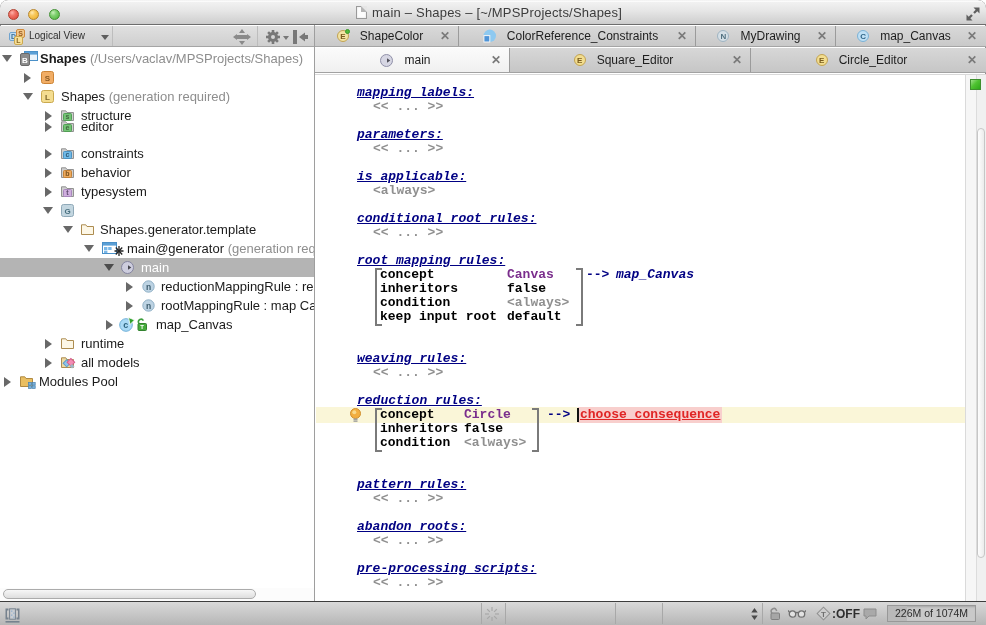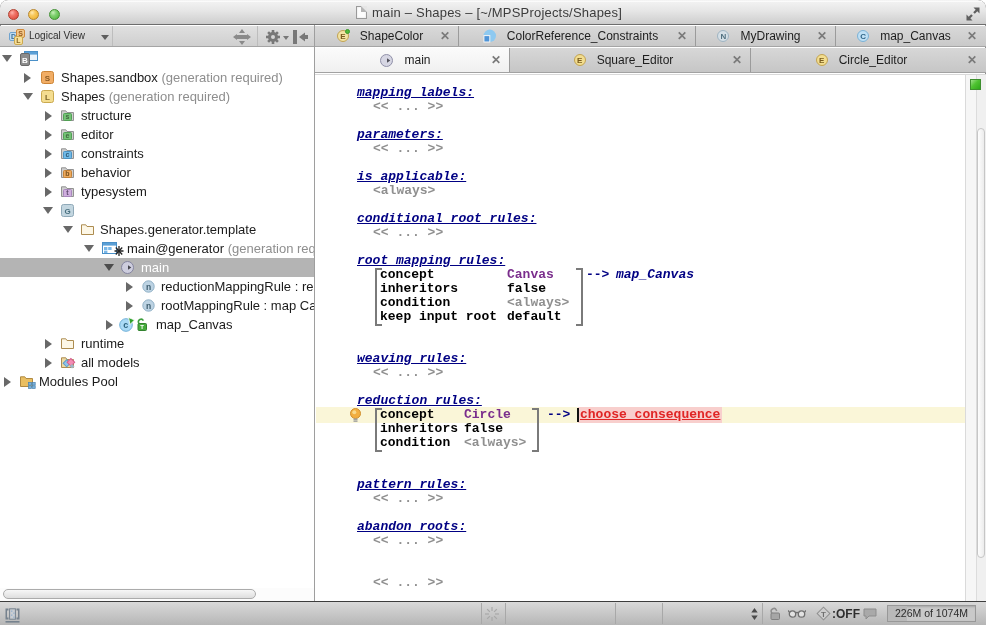--- a/index.html
+++ b/index.html
@@ -189,47 +189,47 @@
 
   <div id="treepanel">
     <div class="trow" style="top:2px">
       <span class="ar d" style="left:2px"></span>
       <svg class="ticon" style="left:20px;top:2px" width="18" height="15" viewBox="0 0 18 15">
         <rect x="4.5" y="0.5" width="13" height="9" fill="#eaf3fb" stroke="#4a90c8"></rect>
         <rect x="5" y="1" width="12" height="2.6" fill="#5a9fd6"></rect>
         <rect x="0.5" y="2.5" width="9" height="12" rx="1.5" fill="#8c8c8c" stroke="#6a6a6a"></rect>
         <text x="5" y="12" font-size="8" font-weight="bold" fill="#ffffff" text-anchor="middle" font-family="Liberation Sans">B</text>
       </svg>
+      <span class="t" style="left:40px"><b>Shapes</b> <span class="gray">(/Users/vaclav/MPSProjects/Shapes)</span></span>
     </div>
     <div class="trow" style="top:21px">
       <span class="ar r" style="left:24px"></span>
       <svg class="ticon" style="left:41px" width="13" height="13" viewBox="0 0 13 13">
         <rect x="0.5" y="0.5" width="12" height="12" rx="2" fill="#f1ad65" stroke="#cd8436"></rect>
         <text x="6.5" y="9.5" font-size="8" font-weight="bold" fill="#8a5a24" text-anchor="middle" font-family="Liberation Sans">S</text>
       </svg>
-      <span class="t" style="left:61px">Shapes.sandbox <span class="gray">(generation required)</span></span>
     </div>
     <div class="trow" style="top:40px">
       <span class="ar d" style="left:23px"></span>
       <svg class="ticon" style="left:41px" width="13" height="13" viewBox="0 0 13 13">
         <rect x="0.5" y="0.5" width="12" height="12" rx="2" fill="#f4dd90" stroke="#c9a94e"></rect>
         <text x="6.5" y="9.5" font-size="8" font-weight="bold" fill="#7d672a" text-anchor="middle" font-family="Liberation Sans">L</text>
       </svg>
       <span class="t" style="left:61px">Shapes <span class="gray">(generation required)</span></span>
     </div>
     <div class="trow" style="top:59px">
       <span class="ar r" style="left:45px"></span>
       <svg class="ticon" style="left:61px" width="13" height="13" viewBox="0 0 13 13">
         <path d="M0.5 11.5 V1.8 h4.3 l1.2 1.7 h6.5 v8 Z" fill="#cfcfcf" stroke="#929292"></path>
         <rect x="2.5" y="4.5" width="8" height="7" rx="1" fill="#74c276" stroke="#51a054"></rect>
         <text x="6.5" y="10.2" font-size="7" font-weight="bold" fill="#41663f" text-anchor="middle" font-family="Liberation Sans">s</text>
       </svg>
       <span class="t" style="left:81px">structure</span>
     </div>
-    <div class="trow" style="top:78px">
+    <div class="trow" style="top:70px">
       <span class="ar r" style="left:45px"></span>
       <svg class="ticon" style="left:61px" width="13" height="13" viewBox="0 0 13 13">
         <path d="M0.5 11.5 V1.8 h4.3 l1.2 1.7 h6.5 v8 Z" fill="#cfcfcf" stroke="#929292"></path>
         <rect x="2.5" y="4.5" width="8" height="7" rx="1" fill="#74c276" stroke="#51a054"></rect>
         <text x="6.5" y="10.2" font-size="7" font-weight="bold" fill="#41663f" text-anchor="middle" font-family="Liberation Sans">e</text>
       </svg>
       <span class="t" style="left:81px">editor</span>
     </div>
     <div class="trow" style="top:97px">
       <span class="ar r" style="left:45px"></span>
@@ -405,20 +405,21 @@
     <div class="eline nv" style="left:232px;top:333px">--&gt;</div>
     <div class="eline redtxt" style="left:265px;top:333px">choose consequence</div>
     <div class="eline" style="left:65px;top:347px">inheritors</div>
     <div class="eline" style="left:149px;top:347px">false</div>
     <div class="eline" style="left:65px;top:361px">condition</div>
     <div class="eline gr" style="left:149px;top:361px">&lt;always&gt;</div>
     <div class="eline hdr" style="left:42px;top:403px">pattern rules:</div>
     <div class="eline gr" style="left:58px;top:417px">&lt;&lt; ... &gt;&gt;</div>
     <div class="eline hdr" style="left:42px;top:445px">abandon roots:</div>
     <div class="eline gr" style="left:58px;top:459px">&lt;&lt; ... &gt;&gt;</div>
+    <div class="eline hdr" style="left:42px;top:487px">pre-processing scripts:</div>
     <div class="eline gr" style="left:58px;top:501px">&lt;&lt; ... &gt;&gt;</div>
     <div id="gutter"></div>
     <div id="vtrack"></div>
     <div id="vthumb"></div>
     <div id="greensq"></div>
   </div>
 
   <div id="statusline"></div>
   <div id="statusbar">
     <svg class="abs" style="left:5px;top:6px" width="15" height="15" viewBox="0 0 15 15">

